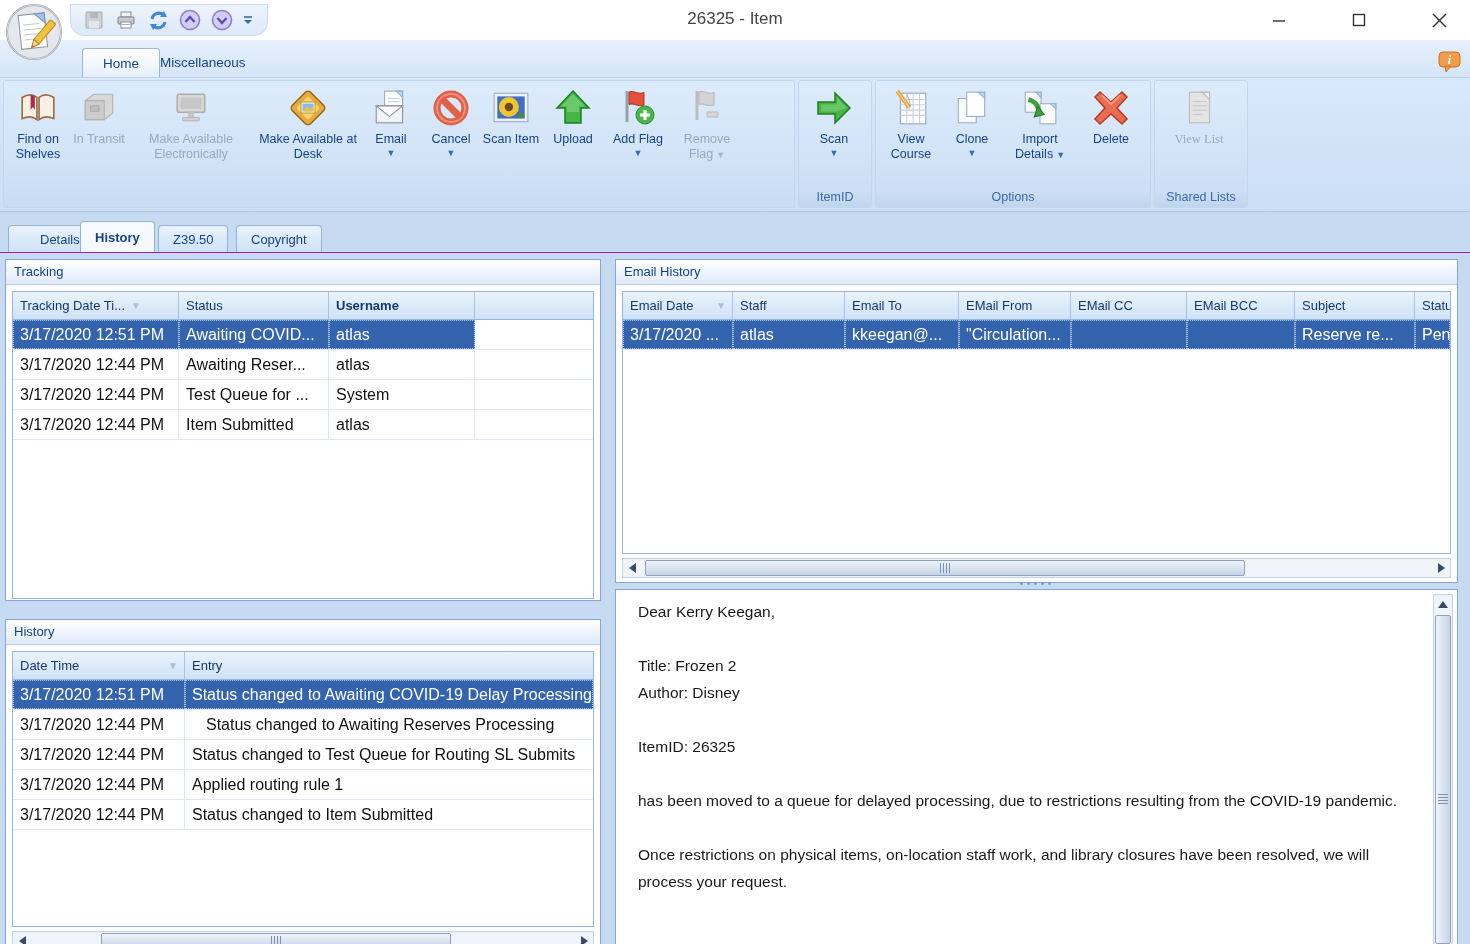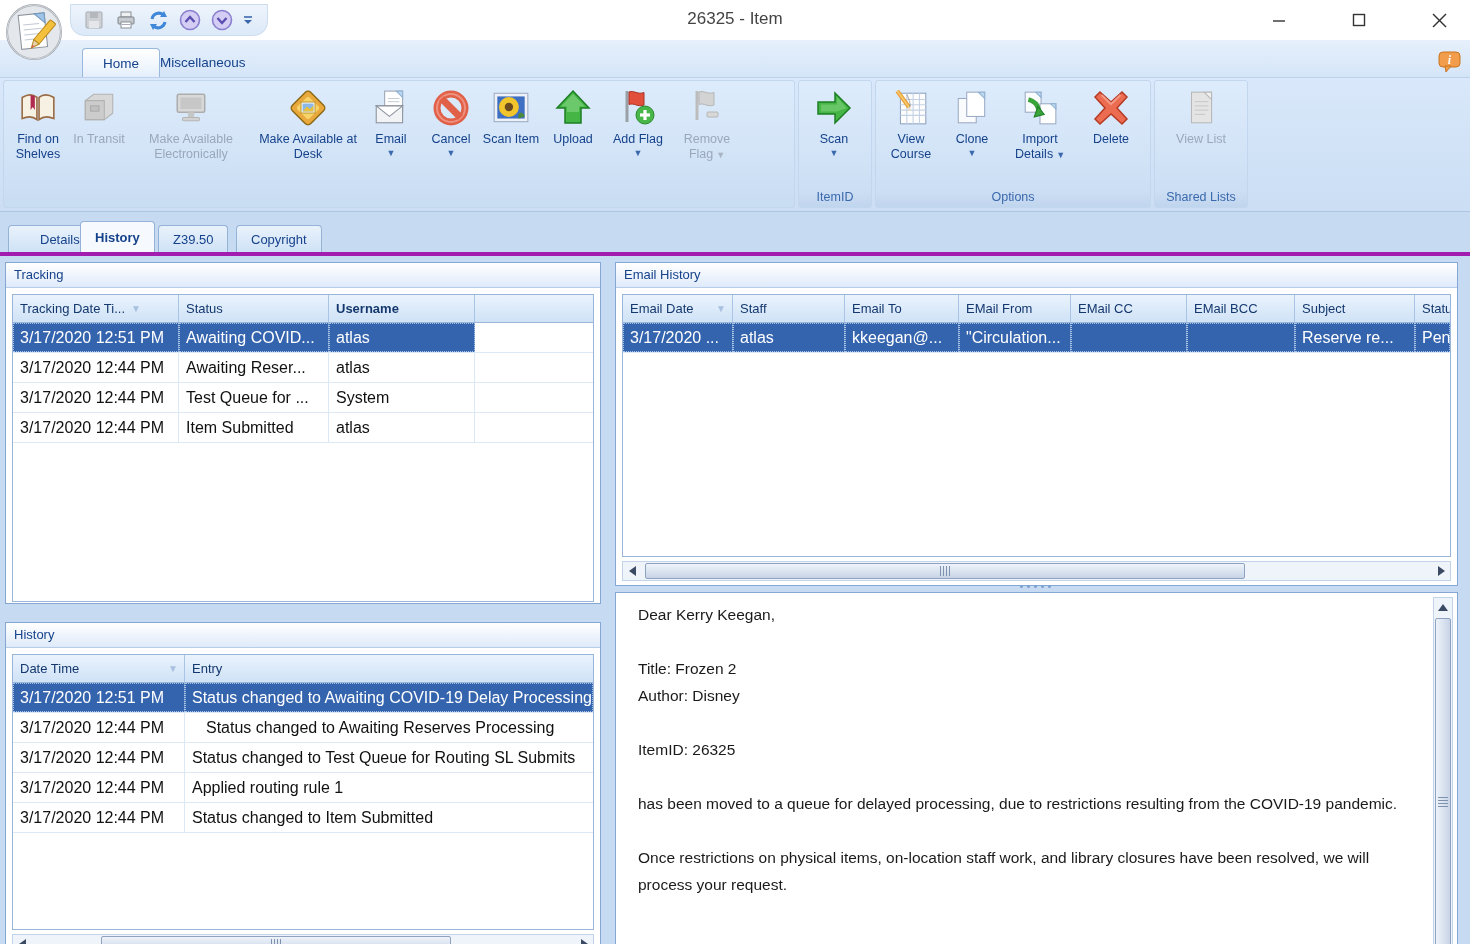--- a/index.html
+++ b/index.html
@@ -40,21 +40,21 @@
   .rbtn.disabled .rdrop { color:#a8b4c4; }
   .rdrop.inline { display:inline; margin-left:3px; }
 
   
   .doc-tabs { position:absolute; left:0; top:220px; width:1470px; height:32px; }
   .dtab { position:absolute; bottom:0; height:27px; padding:0 14px; font-size:13px; color:#15428b; display:flex; align-items:center;
           background:linear-gradient(#e9f2fc,#cfe2f6); border:1px solid #95b3d7; border-bottom:none; border-radius:4px 4px 0 0; }
   .dtab.active { background:#f6fafe; height:31px; z-index:2; font-weight:bold; }
 
   
-  .content { position:absolute; left:0; top:252px; width:1470px; height:692px; background:#c6dbf2; border-top:4px solid #a21caf; }
+  .content { position:absolute; left:0; top:252px; width:1470px; height:692px; background:#c6dbf2; border-top:1px solid #a21caf; }
   .panel { position:absolute; border:1px solid #86a7d4; background:#fff; }
   .panel-header { height:25px; background:linear-gradient(#ffffff,#dfeafa); border-bottom:1px solid #b7cce8;
                   font-size:13px; color:#15428b; line-height:24px; padding-left:8px; }
   .panel-body { position:absolute; left:0; right:0; top:25px; bottom:0; background:#fff; overflow:hidden; }
 
   
   .grid { position:absolute; left:6px; top:6px; right:6px; border:1px solid #9ab5da; overflow:hidden; }
   .g-head { display:flex; height:28px; background:linear-gradient(#eaf3fd,#cfe2f6); border-bottom:1px solid #9ab5da; }
   .g-hcell { font-size:13px; color:#14386e; line-height:27px; padding-left:7px; border-right:1px solid #aac4e6;
              display:flex; align-items:center; gap:6px; white-space:nowrap; overflow:hidden; }
@@ -377,21 +377,21 @@
                 <path d="M10.5 7 L20 16 L29.5 7" fill="none" stroke="#f6a694" stroke-width="2" opacity="0.8"></path>
               </svg>
           </span>
           <span class="rtext">Delete</span>
         </div>
       </div>
       <div class="rgroup-label">Options</div>
     </div>
 
     <div class="rgroup" style="width:94px;">
-      <div class="rbuttons" style="justify-content:center;">
+      <div class="rbuttons" style="font-family:Liberation Serif, serif;">
         <div class="rbtn disabled" style="width:84px;">
           <span class="ricon">
             <svg width="38" height="38" viewBox="0 0 36 36">
                 <rect x="9" y="3" width="19" height="29" fill="#e4e4e4" stroke="#b8b8b8"></rect>
                 <polygon points="28,3 28,10 21,3" fill="#f0f0f0" stroke="#b8b8b8"></polygon>
                 <line x1="12" y1="12" x2="25" y2="12" stroke="#c8c8c8"></line>
                 <line x1="12" y1="16" x2="25" y2="16" stroke="#c8c8c8"></line>
                 <line x1="12" y1="20" x2="25" y2="20" stroke="#c8c8c8"></line>
                 <line x1="12" y1="24" x2="22" y2="24" stroke="#c8c8c8"></line>
               </svg>

